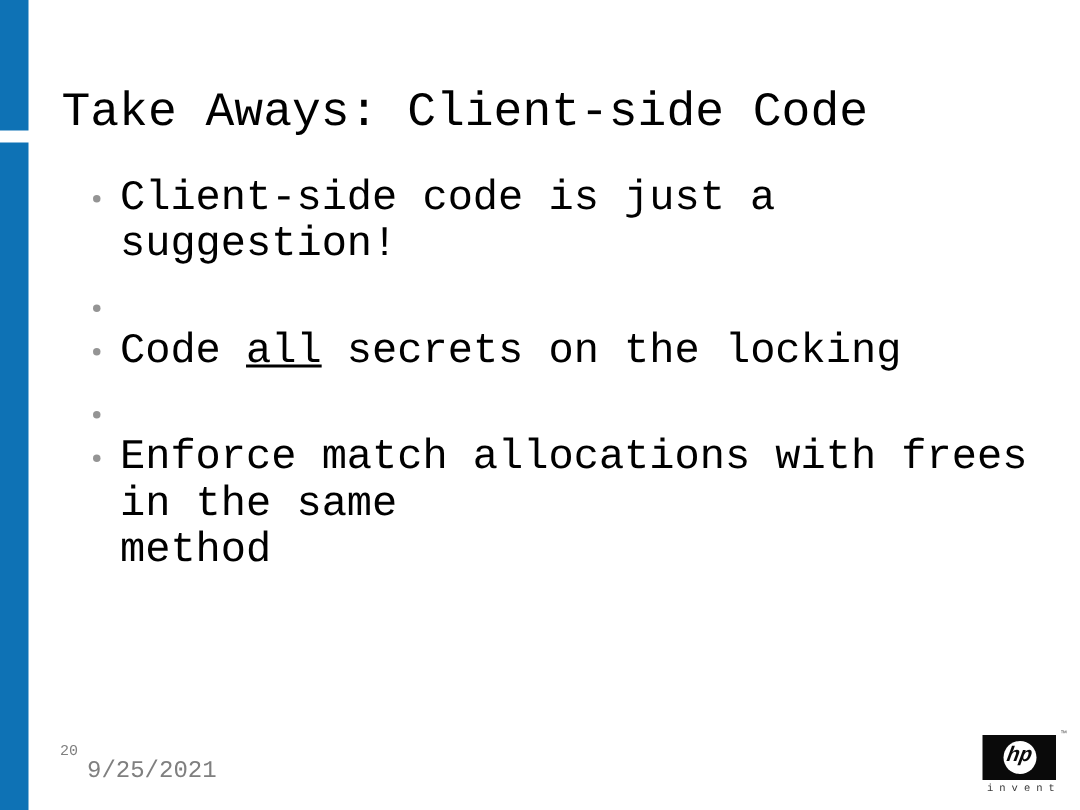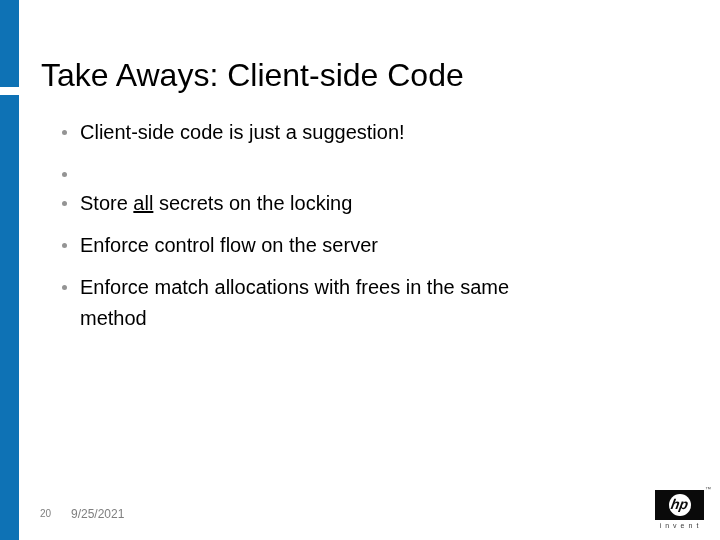--- a/index.html
+++ b/index.html
@@ -2,21 +2,21 @@
 <html><head>
 <meta charset="utf-8">
 <style>
   html, body { margin: 0; padding: 0; background: #ffffff; }
   .slide {
     position: relative;
     width: 720px;
     height: 540px;
     background: #ffffff;
     overflow: hidden;
-    font-family: Liberation Sans, sans-serif;
+    font-family: Liberation Mono, monospace;
     color: #000000;
   }
   .bar-top {
     position: absolute; left: 0; top: 0;
     width: 19px; height: 87px;
     background: #0e72b5;
   }
   .bar-bottom {
     position: absolute; left: 0; top: 95px;
     width: 19px; height: 445px;
@@ -32,32 +32,32 @@
     width: 648px;
   }
   .bullet { display: flex; align-items: flex-start; margin-bottom: 11px; }
   .dot {
     flex: none;
     width: 5px; height: 5px; border-radius: 50%;
     background: #949494;
     margin: 13px 13px 0 2px;
   }
   .btext {
-    font-size: 20px; line-height: 31px;
+    font-size: 28px; line-height: 31px;
     color: #000000;
     white-space: pre-line;
   }
   .uword { text-decoration: underline; }
   .slide-number {
-    position: absolute; left: 40px; top: 508px;
+    position: absolute; left: 40px; top: 496px;
     font-size: 10px; line-height: 12px; color: #7f7f7f;
   }
   .slide-date {
-    position: absolute; left: 71px; top: 508px;
-    font-size: 12px; line-height: 12px; color: #7f7f7f;
+    position: absolute; left: 58px; top: 508px;
+    font-size: 16px; line-height: 12px; color: #7f7f7f;
   }
   .hp-logo { position: absolute; left: 655px; top: 490px; width: 49px; }
   .hp-rect {
     position: relative;
     width: 49px; height: 30px;
     background: #0a0a0a;
     display: flex; align-items: center; justify-content: center;
   }
   .hp-circle {
     width: 22px; height: 22px;
@@ -97,26 +97,25 @@
       <span class="dot"></span>
       <span class="btext">Client-side code is just a suggestion!</span>
     </div>
 
     <div class="bullet">
       <span class="dot"></span>
     </div>
 
     <div class="bullet">
       <span class="dot"></span>
-      <span class="btext"><span>Store </span><span class="uword">all</span><span> secrets on the locking</span></span>
+      <span class="btext"><span>Code </span><span class="uword">all</span><span> secrets on the locking</span></span>
     </div>
 
     <div class="bullet">
       <span class="dot"></span>
-      <span class="btext">Enforce control flow on the server</span>
     </div>
 
     <div class="bullet">
       <span class="dot"></span>
       <span class="btext">Enforce match allocations with frees in the same
 method</span>
     </div>
 
 
   </div>

